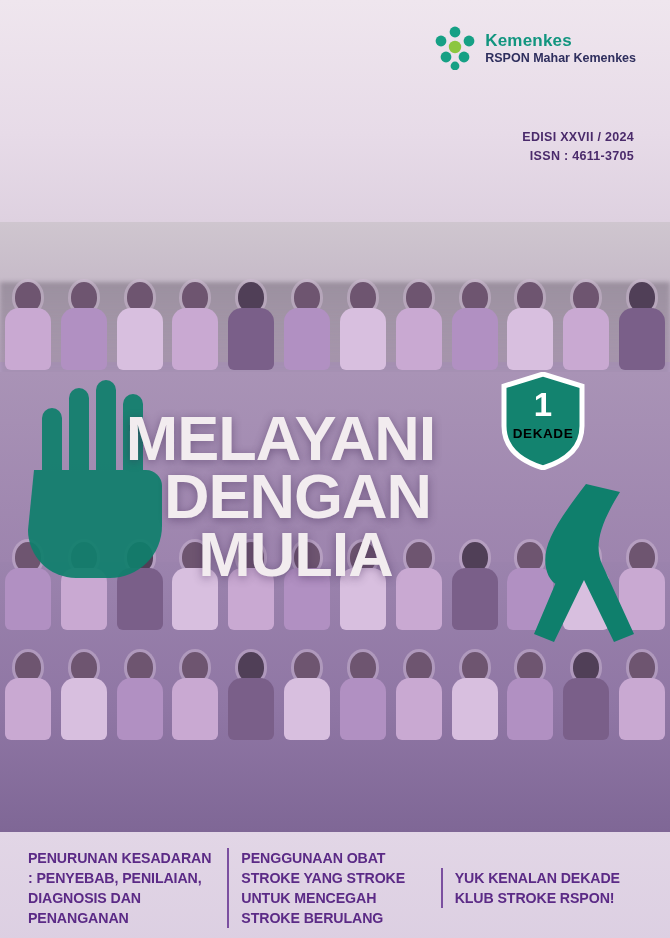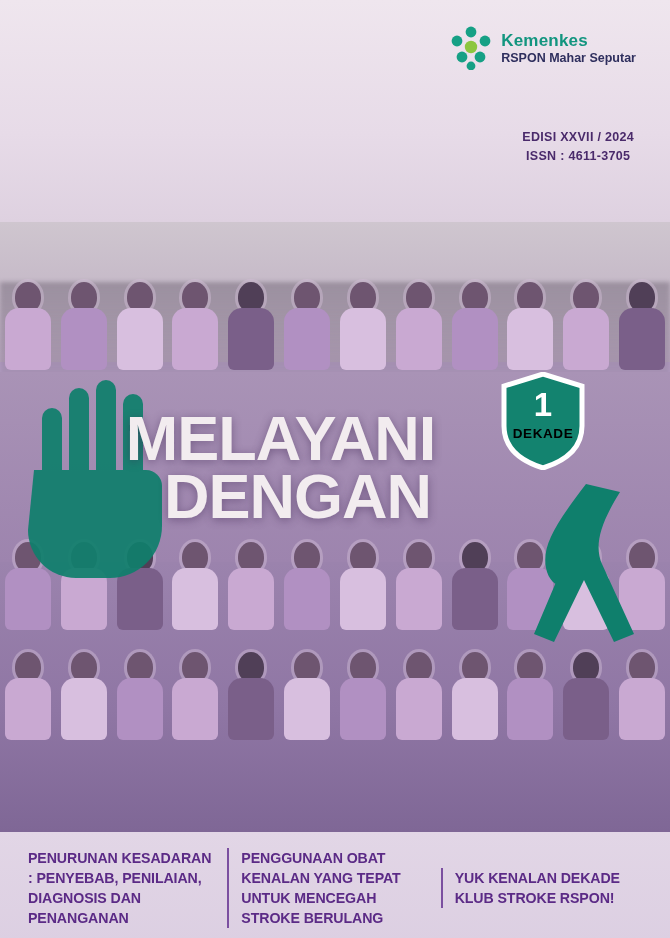--- a/index.html
+++ b/index.html
@@ -69,21 +69,21 @@
     margin-top: 10px;
     font-size: 21.5px;
     font-weight: bold;
     color: #3c2159;
     letter-spacing: -0.2px;
   }
   .edition {
     position: absolute;
     right: 36px;
     top: 128px;
-    text-align: center;
+    text-align: right;
     color: #4a2a6b;
     font-size: 12.5px;
     font-weight: bold;
     line-height: 1.5;
     letter-spacing: .3px;
   }
 
   
   .photo {
     position: absolute;
@@ -250,21 +250,21 @@
             <circle cx="30" cy="31" r="5.4"></circle>
             <circle cx="21" cy="40" r="4.4"></circle>
           </g>
           <g fill="#8cc63f">
             <circle cx="21" cy="21" r="6.2"></circle>
           </g>
         </svg>
       </div>
       <div class="logo-text">
         <div class="logo-title">Kemenkes</div>
-        <div class="logo-sub">RSPON Mahar Seputar</div>
+        <div class="logo-sub">RSPON Mahar Kemenkes</div>
       </div>
     </div>
 
 
     <div class="edition">
       <div>EDISI XXVII / 2024</div>
       <div>ISSN : 4611-3705</div>
     </div>
   </div>
 
@@ -449,22 +449,23 @@
 
     <div class="ribbon">
       <svg viewBox="0 0 120 160" width="120" height="160" aria-hidden="true">
         <path d="M62 0 C30 42 18 62 22 84 C26 104 44 108 52 94 C60 80 46 70 38 84 L10 150 L30 158 L60 96 L90 158 L110 150 L78 80 C70 62 76 40 96 8 Z" fill="#0f7f6c"></path>
       </svg>
     </div>
 
     <div class="headline">
       <div class="l1">MELAYANI</div>
       <div class="l2">DENGAN</div>
+      <div class="l3">MULIA</div>
     </div>
   </div>
 
   <div class="footer">
     <div class="foot-item">PENURUNAN KESADARAN : PENYEBAB, PENILAIAN, DIAGNOSIS DAN PENANGANAN</div>
-    <div class="foot-item">PENGGUNAAN OBAT KENALAN YANG TEPAT UNTUK MENCEGAH STROKE BERULANG</div>
+    <div class="foot-item">PENGGUNAAN OBAT STROKE YANG STROKE UNTUK MENCEGAH STROKE BERULANG</div>
     <div class="foot-item">YUK KENALAN DEKADE KLUB STROKE RSPON!</div>
   </div>
 
 </div>
 
 </body></html>

